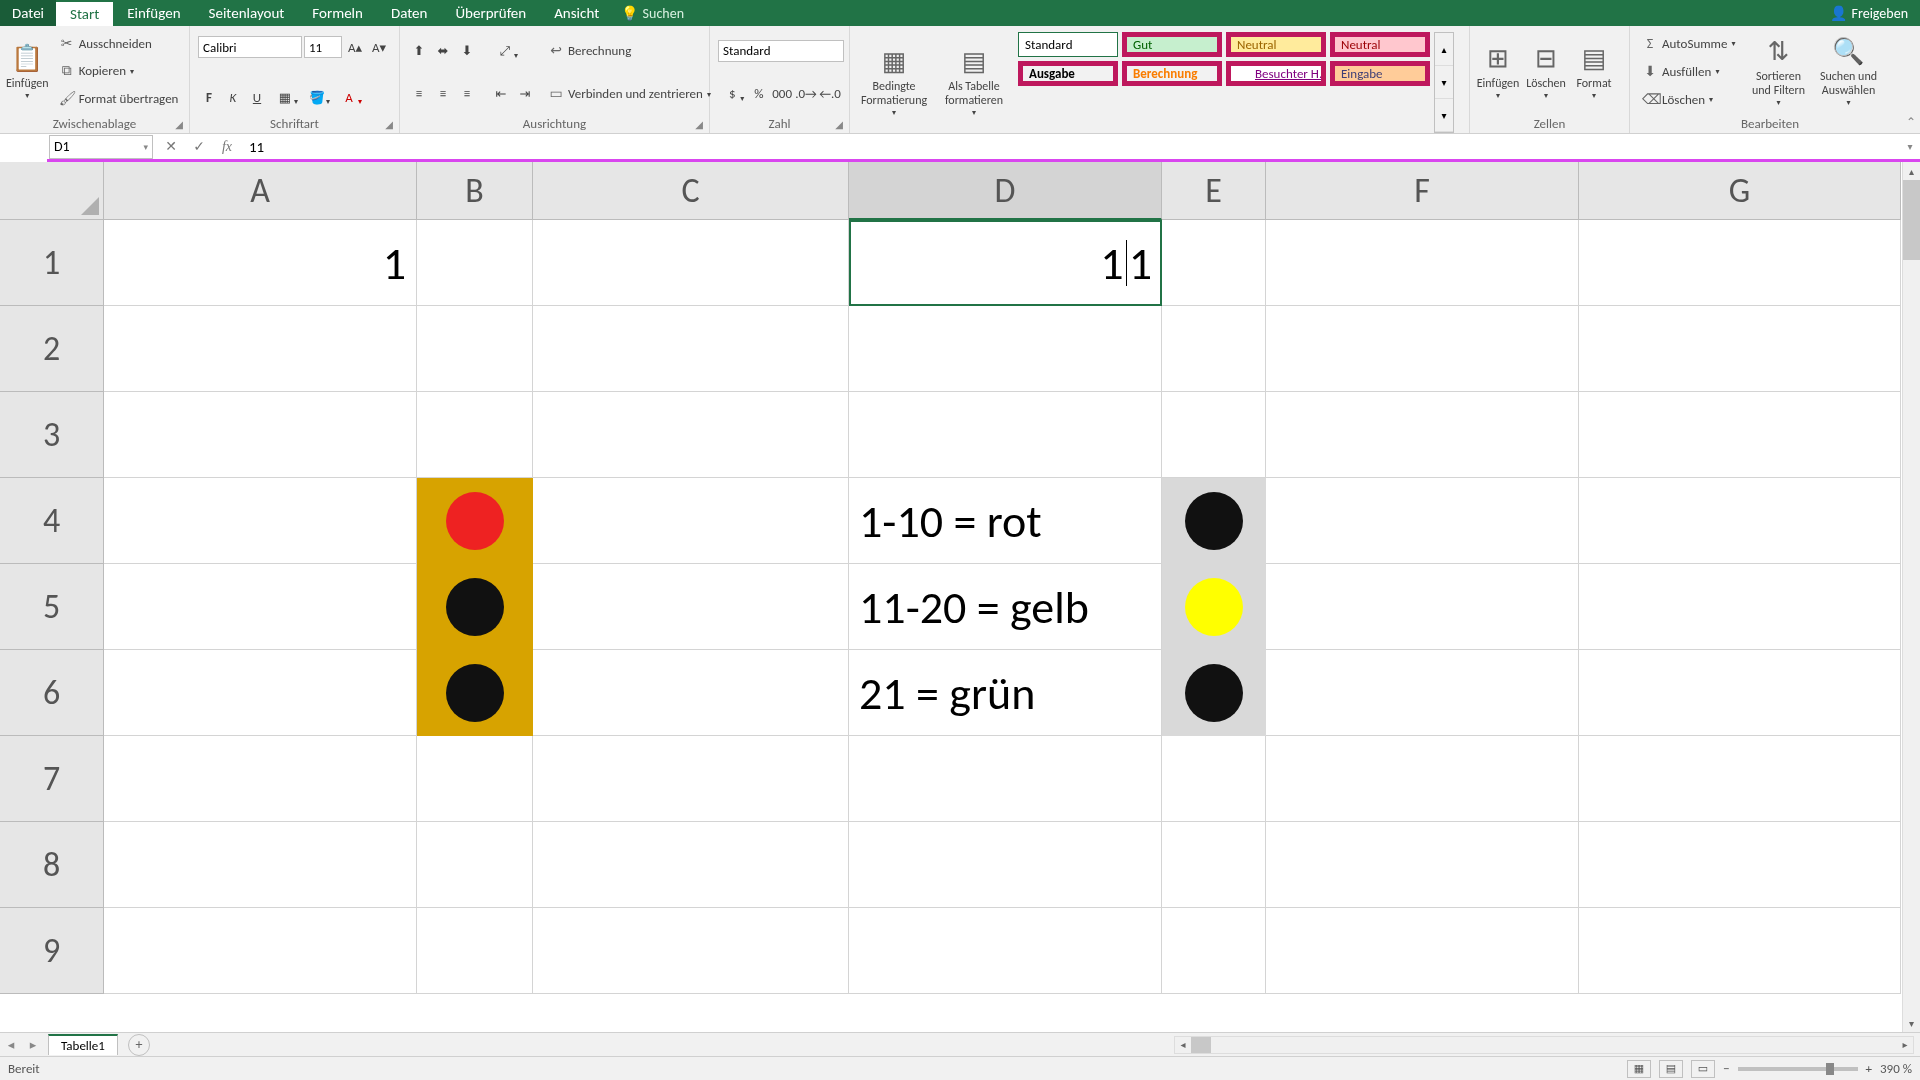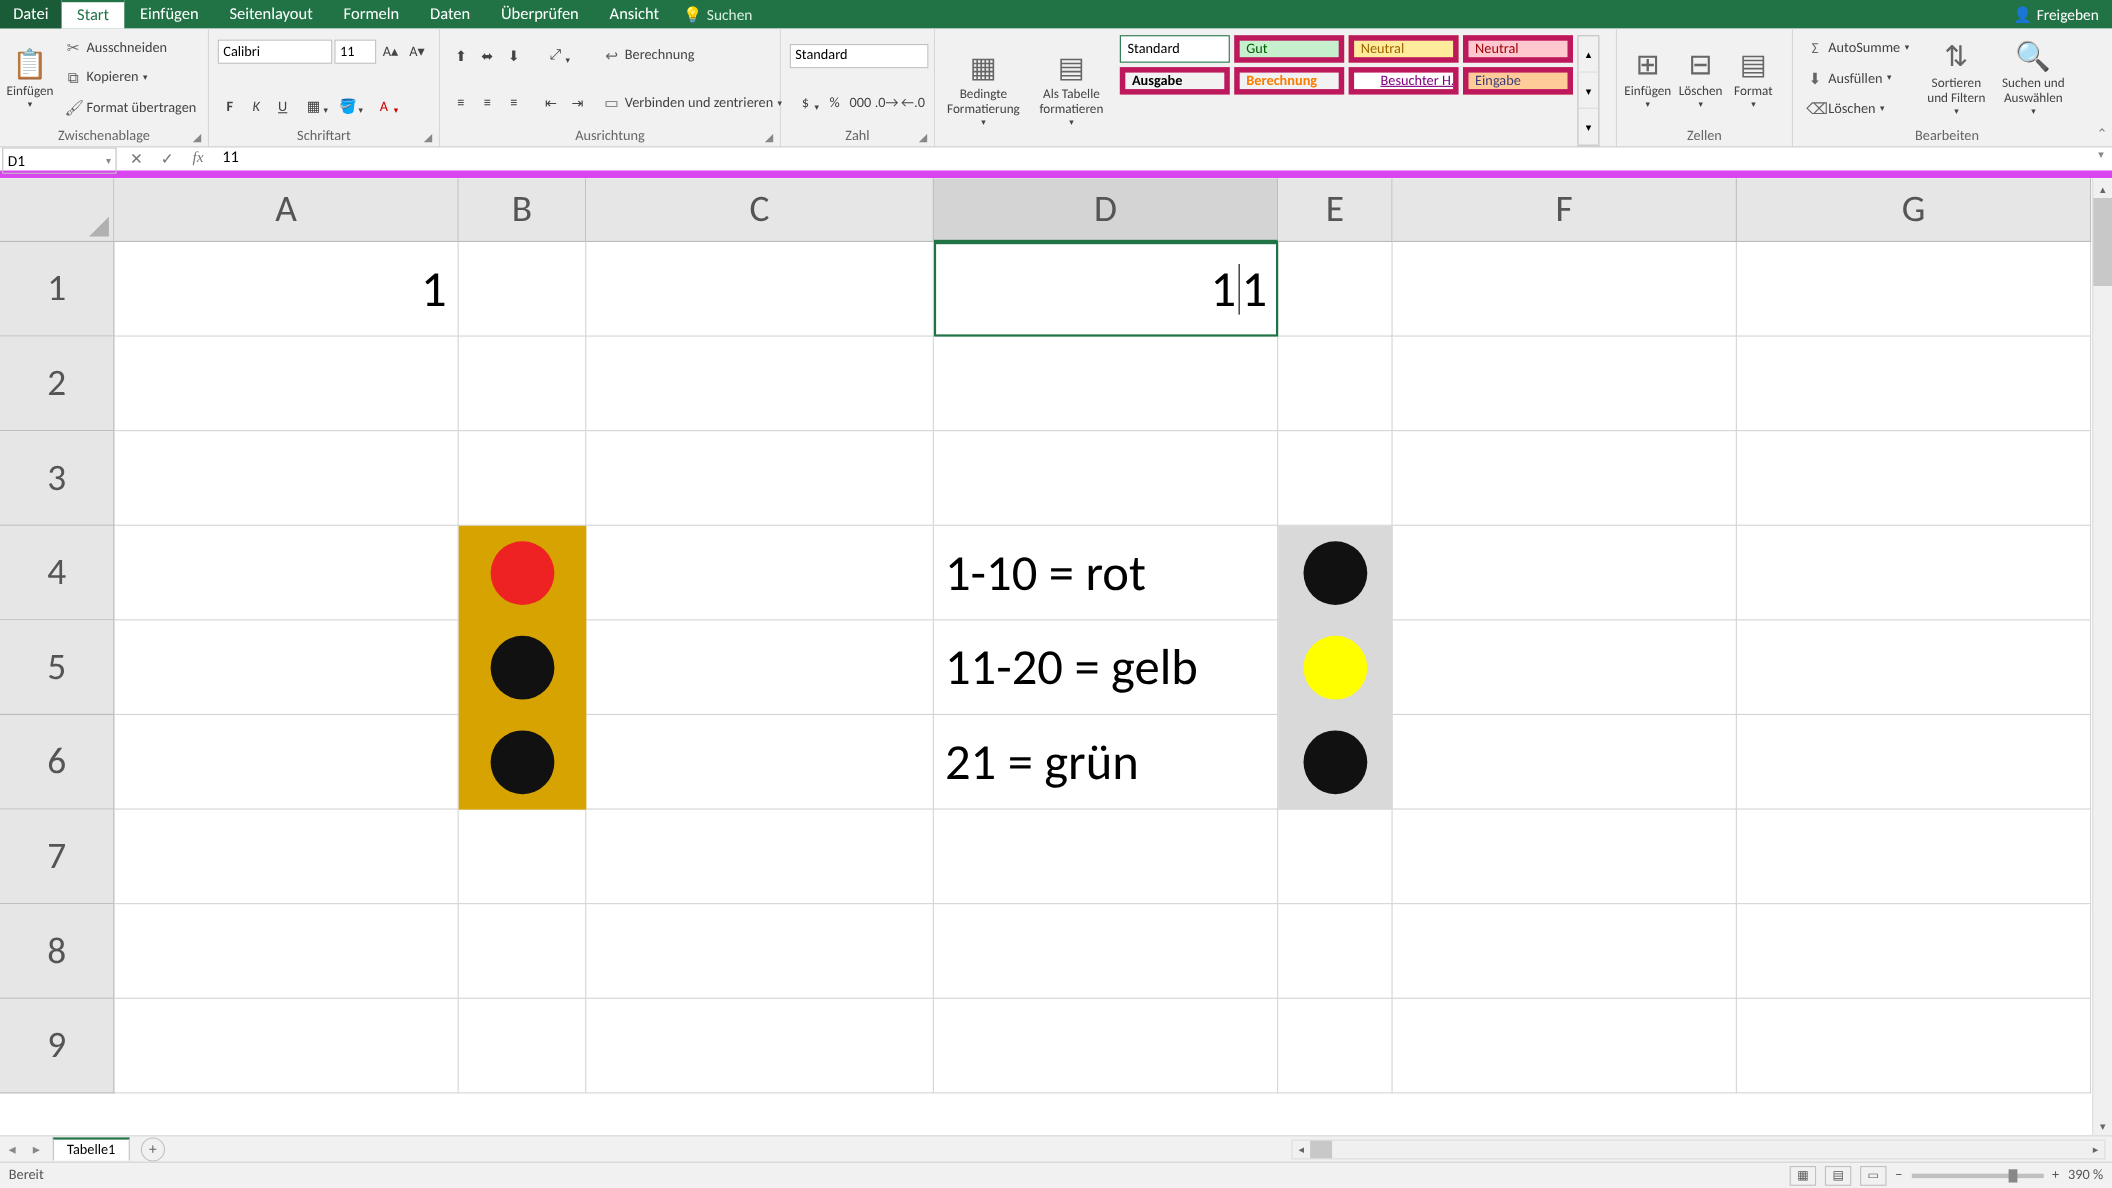--- a/index.html
+++ b/index.html
@@ -42,21 +42,21 @@
   .cs-schlecht { background:#ffc7ce; color:#9c0006; }
   .cs-ausgabe { background:#f2f2f2; font-weight:bold; }
   .cs-berechnung { background:#f2f2f2; color:#fa7d00; font-weight:bold; }
   .cs-besucht { background:#fff; text-decoration:underline; color:#800080;padding-left:24px; }
   .cs-eingabe { background:#ffcc99; color:#3f3f76; }
   .styles-scroll { width:20px; display:flex; flex-direction:column; border:1px solid #c0c0c0; margin:4px 4px 0 0; }
   .styles-scroll div { flex:1; display:flex; align-items:center; justify-content:center; font-size:10px; border-bottom:1px solid #ddd; cursor:pointer; }
   .collapse-btn { position:absolute; right:4px; bottom:4px; font-size:12px; color:#888; cursor:pointer; }
 
   
-  .formulabar { height:28px; border-bottom:7px solid #d946ef; display:flex; align-items:flex-start; background:#fff; }
+  .formulabar { height:28px; border-bottom:3px solid #d946ef; display:flex; align-items:center; background:#fff;margin-left:47px; }
   .namebox { width:104px; height:24px; border:1px solid #c0c0c0; margin-left:2px; display:flex; align-items:center; padding:0 4px; font-size:14px; }
   .namebox .dd { margin-left:auto; font-size:9px; color:#888; }
   .fb-btns { display:flex; align-items:center; margin:0 8px; gap:8px; }
   .fb-btn { width:20px; height:20px; display:flex; align-items:center; justify-content:center; font-size:14px; color:#777; cursor:pointer; }
   .fb-btn.fx { font-style:italic; font-family:Georgia,serif; }
   .formula-input { flex:1; border:none; outline:none; font-size:15px; padding:0 4px; background:#fff; }
   .fb-expand { width:20px; text-align:center; font-size:10px; color:#888; cursor:pointer; }
 
   
   .grid-wrap { position:relative; height:870px; overflow:hidden; background:#fff; }

